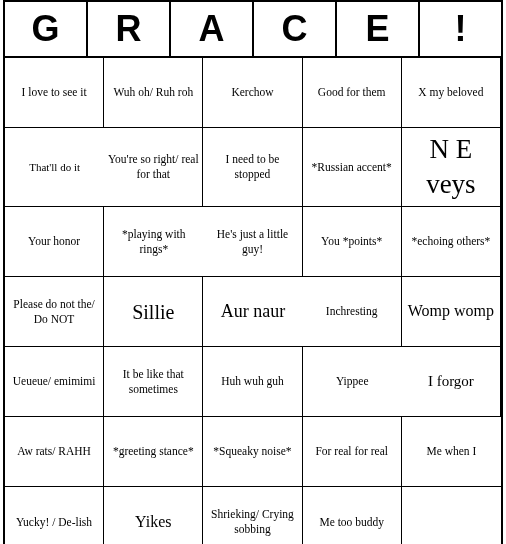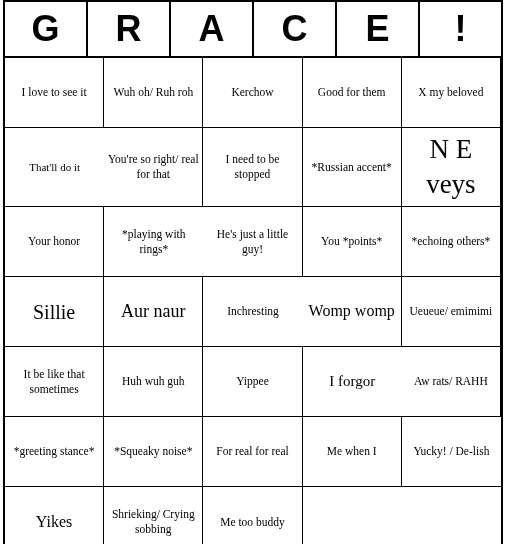--- a/index.html
+++ b/index.html
@@ -80,20 +80,21 @@
       <div class="bingo-cell" style="font-size: 11px;">That'll do it</div>
       <div class="bingo-cell">You're so right/ real for that</div>
       <div class="bingo-cell">I need to be stopped</div>
       <div class="bingo-cell">*Russian accent*</div>
       <div class="bingo-cell large-text" style="font-size: 27px;">N E veys</div>
       <div class="bingo-cell">Your honor</div>
       <div class="bingo-cell">*playing with rings*</div>
       <div class="bingo-cell">He's just a little guy!</div>
       <div class="bingo-cell">You *points*</div>
       <div class="bingo-cell">*echoing others*</div>
+      <div class="bingo-cell">Please do not the/ Do NOT</div>
       <div class="bingo-cell large-text" style="font-size: 20px; text-align: center;">Sillie</div>
       <div class="bingo-cell" style="font-size: 18px;">Aur naur</div>
       <div class="bingo-cell">Inchresting</div>
       <div class="bingo-cell" style="font-size: 16px;">Womp womp</div>
       <div class="bingo-cell">Ueueue/ emimimi</div>
       <div class="bingo-cell">It be like that sometimes</div>
       <div class="bingo-cell">Huh wuh guh</div>
       <div class="bingo-cell">Yippee</div>
       <div class="bingo-cell" style="font-size: 15px;">I forgor</div>
       <div class="bingo-cell">Aw rats/ RAHH</div>

